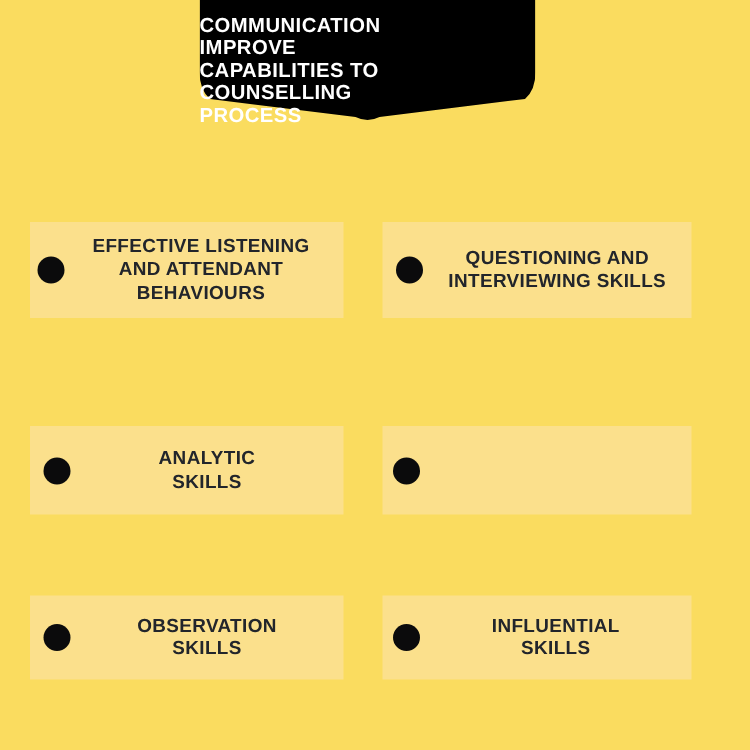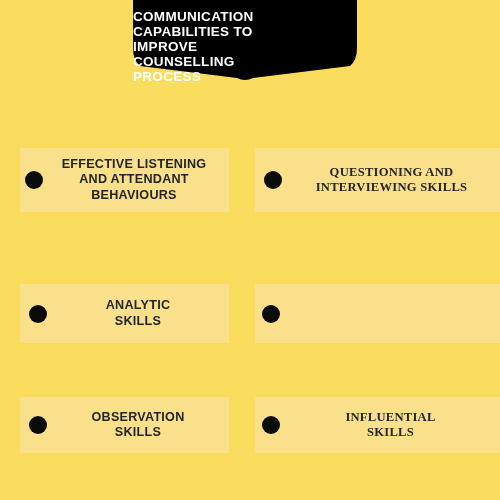--- a/index.html
+++ b/index.html
@@ -69,43 +69,43 @@
     font-size:12.6px;
     line-height:15.5px;
     letter-spacing:0.25px;
     text-transform:uppercase;
     padding:0 4px;
   }
   .card-label div { white-space:nowrap; }
 
   
   .col-l { left:20px;  width:209px; }
-  .col-r { left:255px; width:246px;font-family:Liberation Serif, serif; }
+  .col-r { left:255px; width:206px; }
   .row-1 { top:148px; height:64px; }
   .row-2 { top:252px; height:59px;margin-top:32px; }
   .row-3 { top:365px; height:56px;margin-top:32px; }
 
   
   #card-effective-listening .card-bullet { margin-left:5px; }
   #card-effective-listening .card-label  { padding-left:0; }
   #card-questioning .card-bullet { margin-left:9px; }
   #card-analytic .card-bullet { margin-left:9px; }
   #card-feedback .card-bullet { margin-left:7px; }
   #card-observation .card-bullet { margin-left:9px; }
   #card-influential .card-bullet { margin-left:7px; }
 </style>
 </head>
 <body>
 
 <div id="banner-wrap">
   <div id="banner-shape"></div>
   <div id="banner-title">
     <div>COMMUNICATION</div>
+    <div>IMPROVE</div>
     <div>CAPABILITIES TO</div>
-    <div>IMPROVE</div>
     <div>COUNSELLING</div>
     <div>PROCESS</div>
   </div>
 </div>
 
 <div id="cards">
 
   <div class="card col-l row-1" id="card-effective-listening">
     <span class="card-bullet"></span>
     <span class="card-label">

